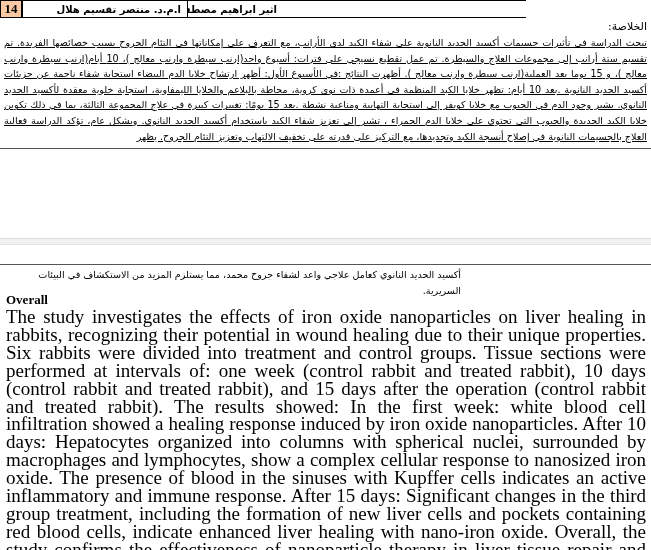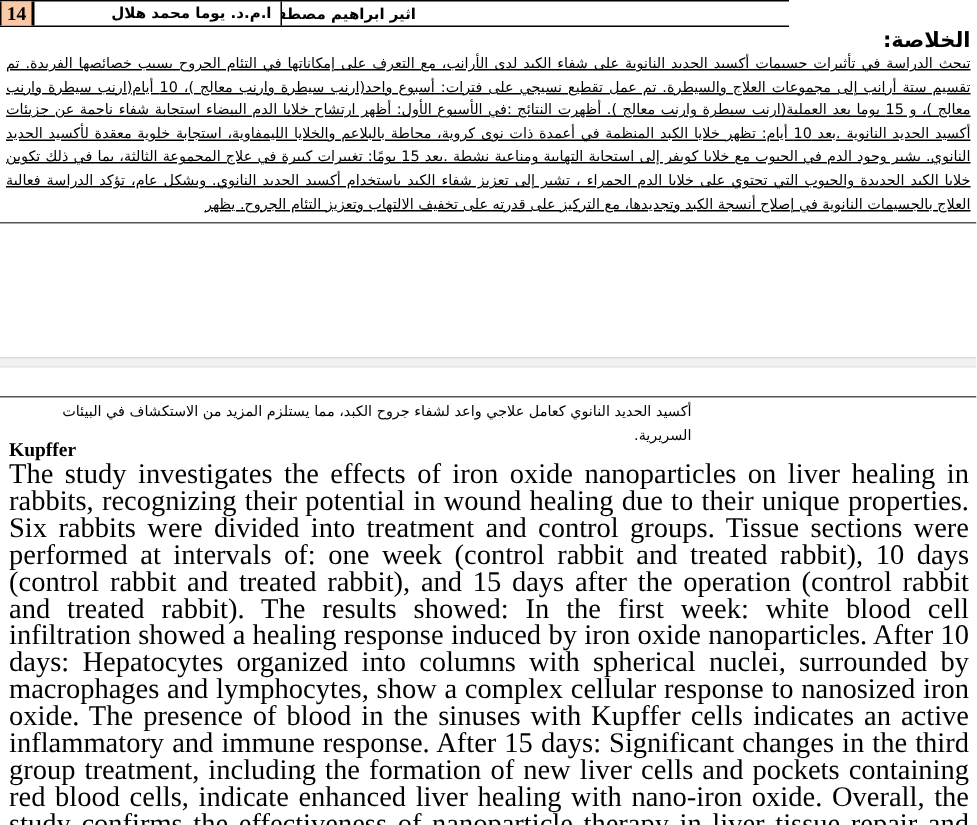--- a/index.html
+++ b/index.html
@@ -77,22 +77,22 @@
     left: 0;
     width: 651px;
     height: 131px;
     border-bottom: 1.5px solid #555;
     box-sizing: border-box;
     direction: rtl;
     font-family: "DejaVu Sans", sans-serif;
     padding: 0 4px 0 4px;
   }
   .ar-heading {
-    font-weight: bold;
-    font-size: 14px;
+    font-weight: normal;
+    font-size: 11px;
     line-height: 16px;
     margin: 1px 0 0 0;
   }
   .ar-body {
     font-size: 9.6px;
     line-height: 15.6px;
     text-align: justify;
     text-align-last: right;
     margin: 0;
     letter-spacing: -0.15px;
@@ -146,29 +146,29 @@
     line-height: 17.9px;
     text-align: justify;
     margin: 0;
   }
 </style>
 </head>
 <body>
 
 <div class="header-row">
   <div class="cell cell-num">14</div>
-  <div class="cell cell-author1">ا.م.د. يوما محمد هلال</div>
+  <div class="cell cell-author1">ا.م.د. منتصر تقسيم هلال</div>
   <div class="cell cell-author2">اثير ابراهيم مصطفى</div>
 </div>
 
 <div class="ar-section">
   <p class="ar-heading">الخلاصة:</p>
   <p class="ar-body">تبحث الدراسة في تأثيرات جسيمات أكسيد الحديد النانوية على شفاء الكبد لدى الأرانب، مع التعرف على إمكاناتها في التئام الجروح بسبب خصائصها الفريدة. تم تقسيم ستة أرانب إلى مجموعات العلاج والسيطرة. تم عمل تقطيع نسيجي على فترات: أسبوع واحد(ارنب سيطرة وارنب معالج )، 10 أيام(ارنب سيطرة وارنب معالج )، و 15 يوما بعد العملية(ارنب سيطرة وارنب معالج ). أظهرت النتائج :في الأسبوع الأول: أظهر ارتشاح خلايا الدم البيضاء استجابة شفاء ناجمة عن جزيئات أكسيد الحديد النانوية .بعد 10 أيام: تظهر خلايا الكبد المنظمة في أعمدة ذات نوى كروية، محاطة بالبلاعم والخلايا الليمفاوية، استجابة خلوية معقدة لأكسيد الحديد النانوي. يشير وجود الدم في الجيوب مع خلايا كوبفر إلى استجابة التهابية ومناعية نشطة .بعد 15 يومًا: تغييرات كبيرة في علاج المجموعة الثالثة، بما في ذلك تكوين خلايا الكبد الجديدة والجيوب التي تحتوي على خلايا الدم الحمراء ، تشير إلى تعزيز شفاء الكبد باستخدام أكسيد الحديد النانوي. وبشكل عام، تؤكد الدراسة فعالية العلاج بالجسيمات النانوية في إصلاح أنسجة الكبد وتجديدها، مع التركيز على قدرته على تخفيف الالتهاب وتعزيز التئام الجروح. يظهر</p>
 </div>
 
 <div class="page-gap"></div>
 
-<div class="ar-cont">أكسيد الحديد النانوي كعامل علاجي واعد لشفاء جروح الكبد، مما يستلزم المزيد من الاستكشاف في البيئات السريرية.</div>
+<div class="ar-cont">أكسيد الحديد النانوي كعامل علاجي واعد لشفاء جروح محمد، مما يستلزم المزيد من الاستكشاف في البيئات السريرية.</div>
 
 <div class="en-section">
-  <p class="en-heading">Kupffer</p>
+  <p class="en-heading">Overall</p>
   <p class="en-body">The study investigates the effects of iron oxide nanoparticles on liver healing in rabbits, recognizing their potential in wound healing due to their unique properties. Six rabbits were divided into treatment and control groups. Tissue sections were performed at intervals of: one week (control rabbit and treated rabbit), 10 days (control rabbit and treated rabbit), and 15 days after the operation (control rabbit and treated rabbit). The results showed: In the first week: white blood cell infiltration showed a healing response induced by iron oxide nanoparticles. After 10 days: Hepatocytes organized into columns with spherical nuclei, surrounded by macrophages and lymphocytes, show a complex cellular response to nanosized iron oxide. The presence of blood in the sinuses with Kupffer cells indicates an active inflammatory and immune response. After 15 days: Significant changes in the third group treatment, including the formation of new liver cells and pockets containing red blood cells, indicate enhanced liver healing with nano-iron oxide. Overall, the study confirms the effectiveness of nanoparticle therapy in liver tissue repair and regeneration, with an emphasis on its ability to reduce inflammation and promote wound healing. Nanoscale iron oxide appears as a promising therapeutic agent for liver wound healing, warranting further exploration in clinical settings.</p>
 </div>
 
 </body></html>

